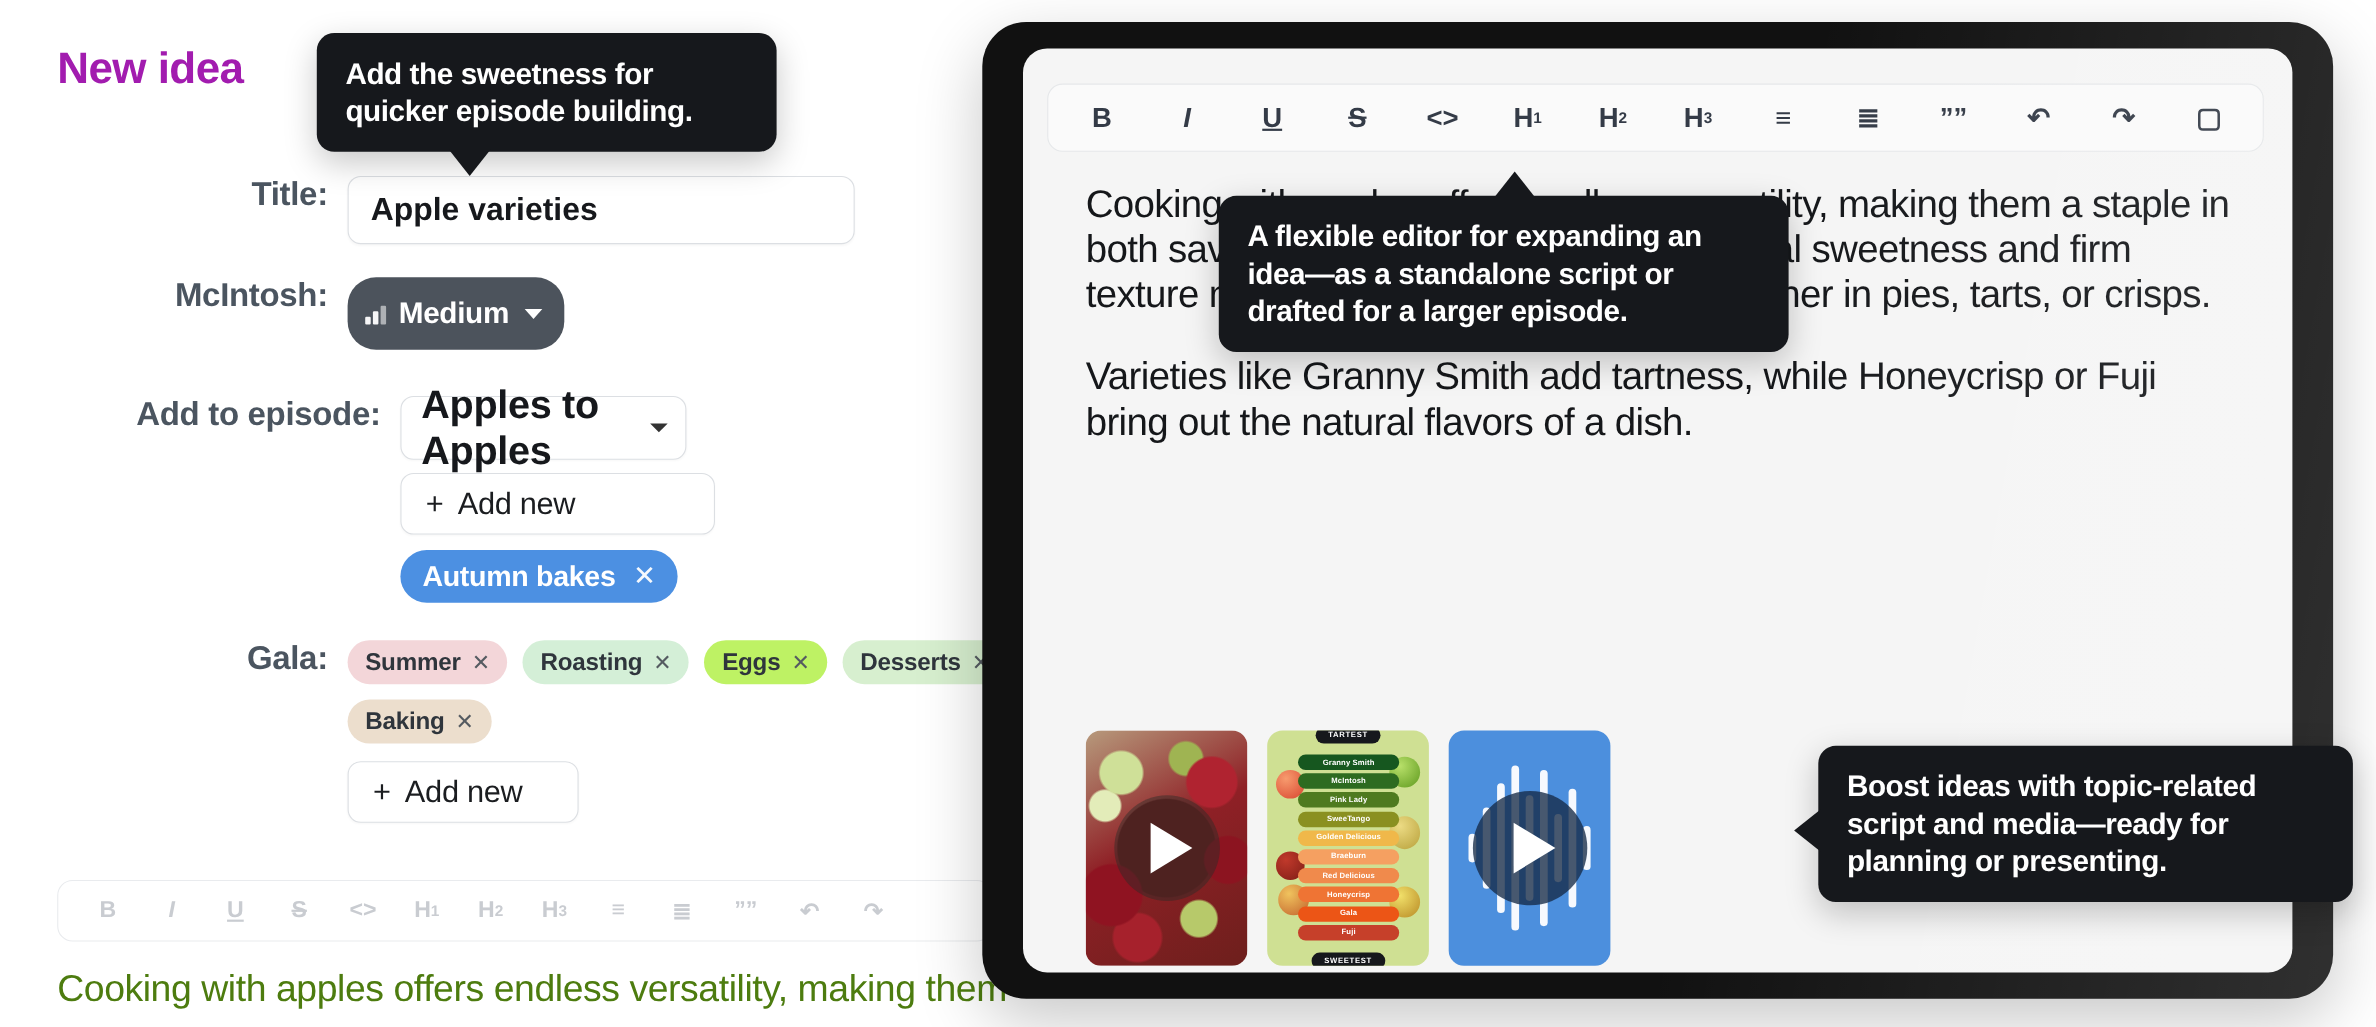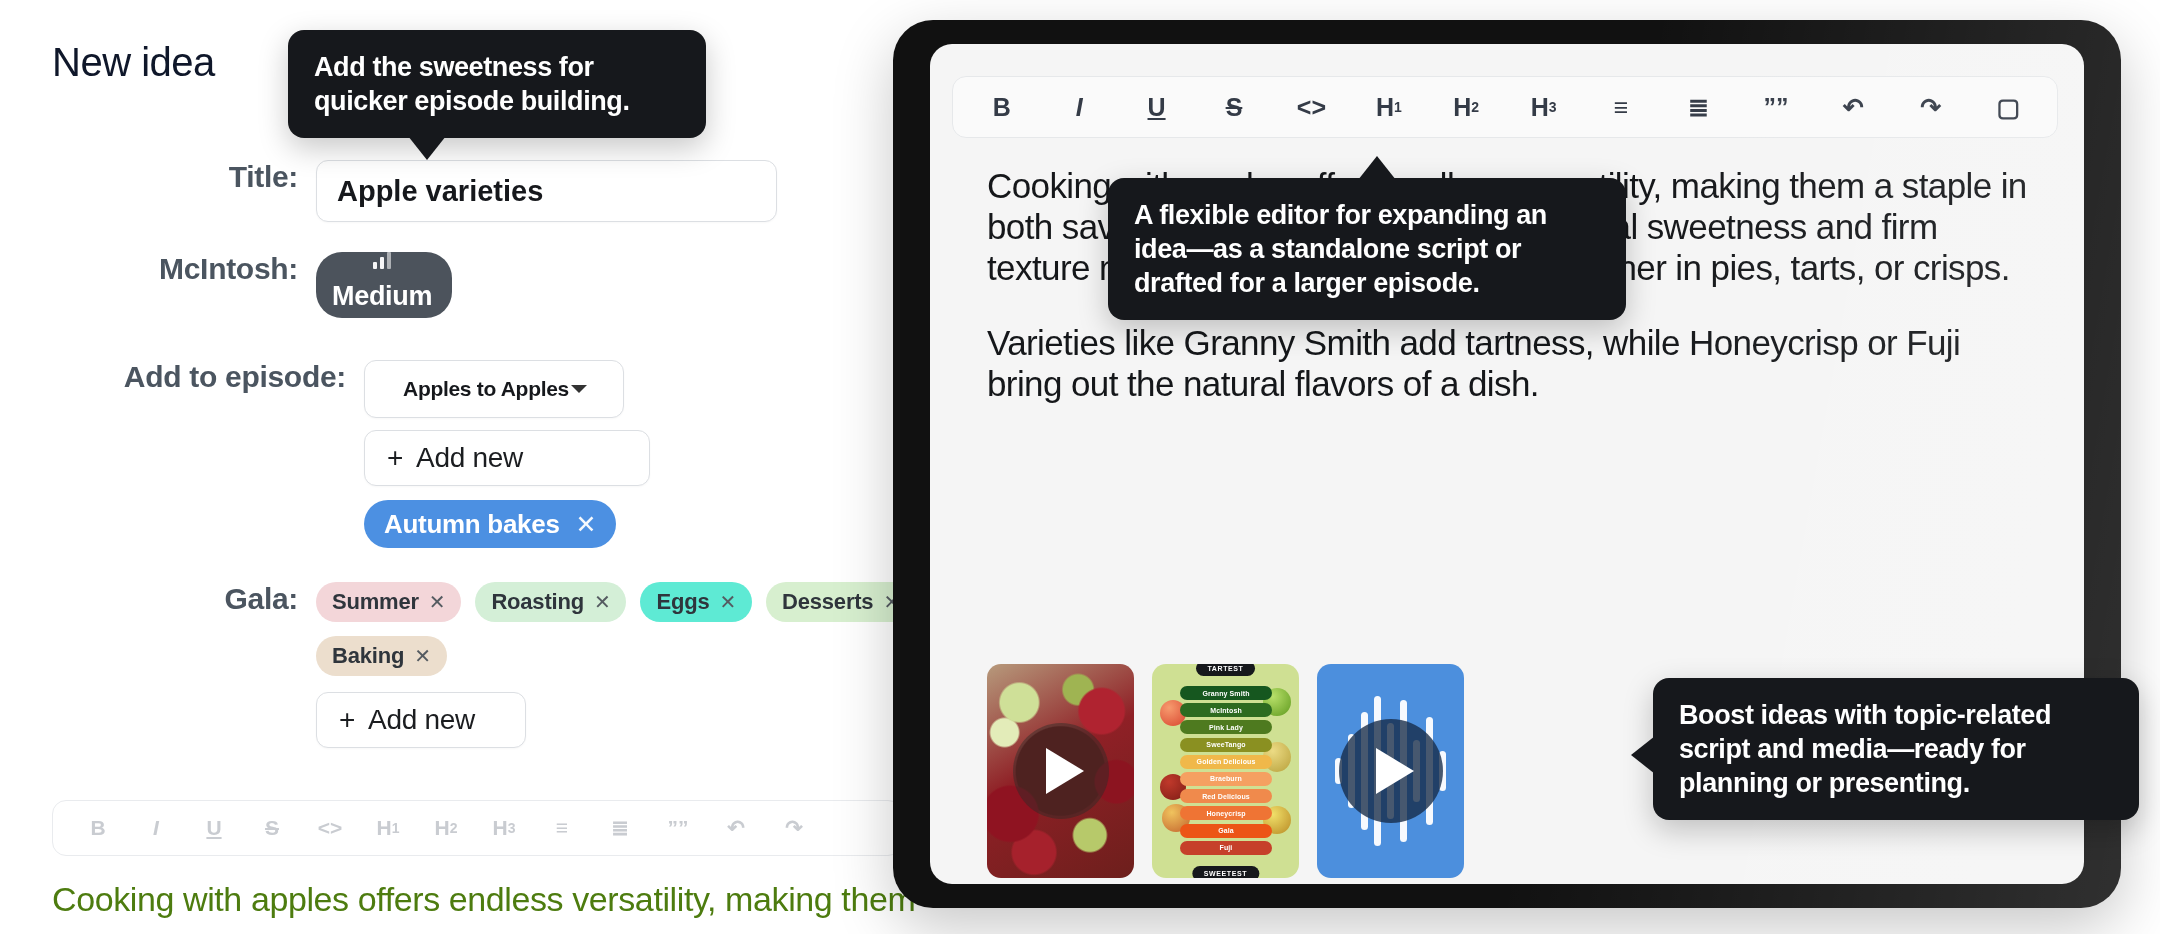--- a/index.html
+++ b/index.html
@@ -13,22 +13,22 @@
 
   
   .form-panel {
     position: absolute; left: 0; top: 0;
     width: 940px; height: 934px;
     background: #ffffff;
     z-index: 2;
   }
   .page-title {
     position: absolute; left: 52px; top: 40px;
-    font-size: 40px; font-weight: 400; letter-spacing: -0.5px;
-    color: #0f172a;
+    font-size: 40px; font-weight: 700; letter-spacing: -0.5px;
+    color: #a21caf;
   }
 
   .form-rows { position: absolute; left: 0; top: 160px; width: 940px; }
   .row { display: flex; align-items: flex-start; margin-bottom: 0; }
   .row-label {
     width: 316px; text-align: right; padding-right: 18px;
     font-size: 30px; font-weight: 700; color: #4b5560;
     letter-spacing: -0.3px;
   }
   .row-field { flex: 1; }
@@ -42,38 +42,38 @@
     padding: 0 20px; outline: none;
     box-shadow: 0 1px 2px rgba(0,0,0,0.03);
   }
 
   .priority-pill {
     display: inline-flex; align-items: center; gap: 12px;
     height: 66px; padding: 0 20px 0 16px;
     border-radius: 26px; background: #4c535c; border: none;
     color: #fff; font-size: 27px; font-weight: 700;
     font-family: "Liberation Sans", sans-serif;
-    letter-spacing: -0.3px; cursor: pointer; flex-direction: column;
+    letter-spacing: -0.3px; cursor: pointer;
   }
   .bars-icon { display: inline-flex; align-items: flex-end; gap: 2.5px; height: 20px; }
   .bars-icon i { display: block; width: 4.5px; background: #fff; border-radius: 1px; }
   .bars-icon i:nth-child(1){ height: 7px; opacity:.95; }
   .bars-icon i:nth-child(2){ height: 12px; opacity:.95; }
   .bars-icon i:nth-child(3){ height: 17px; opacity:.55; }
   .caret-down {
     width: 0; height: 0; border-left: 8px solid transparent;
     border-right: 8px solid transparent; border-top: 9px solid currentColor;
     margin-left: 2px;
   }
 
   .select-box {
     display: flex; align-items: center; justify-content: center;
     width: 260px; height: 58px; padding: 0 16px 0 18px;
     border: 1.6px solid #dcdfe3; border-radius: 12px; background: #fff;
-    font-size: 21px; font-weight: 700; color: #16181c;
+    font-size: 36px; font-weight: 700; color: #16181c;
     letter-spacing: -0.3px; cursor: pointer;
     box-shadow: 0 1px 2px rgba(0,0,0,0.03);
   }
   .select-box .caret-down { color: #333; border-top-width: 8px; }
 
   .add-new-btn {
     display: flex; align-items: center; gap: 13px;
     height: 56px; padding: 0 22px;
     border: 1.6px solid #dcdfe3; border-radius: 12px; background: #fff;
     font-family: "Liberation Sans", sans-serif;
@@ -312,21 +312,21 @@
         <div class="row-field">
           <div class="tag-list">
             <span class="tag" style="background:#f3d6d9">
               <span>Summer</span>
               <span class="x">✕</span>
             </span>
             <span class="tag" style="background:#d4efd7">
               <span>Roasting</span>
               <span class="x">✕</span>
             </span>
-            <span class="tag" style="background:#5eead4">
+            <span class="tag" style="background:#bef264">
               <span>Eggs</span>
               <span class="x">✕</span>
             </span>
             <span class="tag" style="background:#d7efcf">
               <span>Desserts</span>
               <span class="x">✕</span>
             </span>
             <span class="tag" style="background:#ecdecd">
               <span>Baking</span>
               <span class="x">✕</span>

